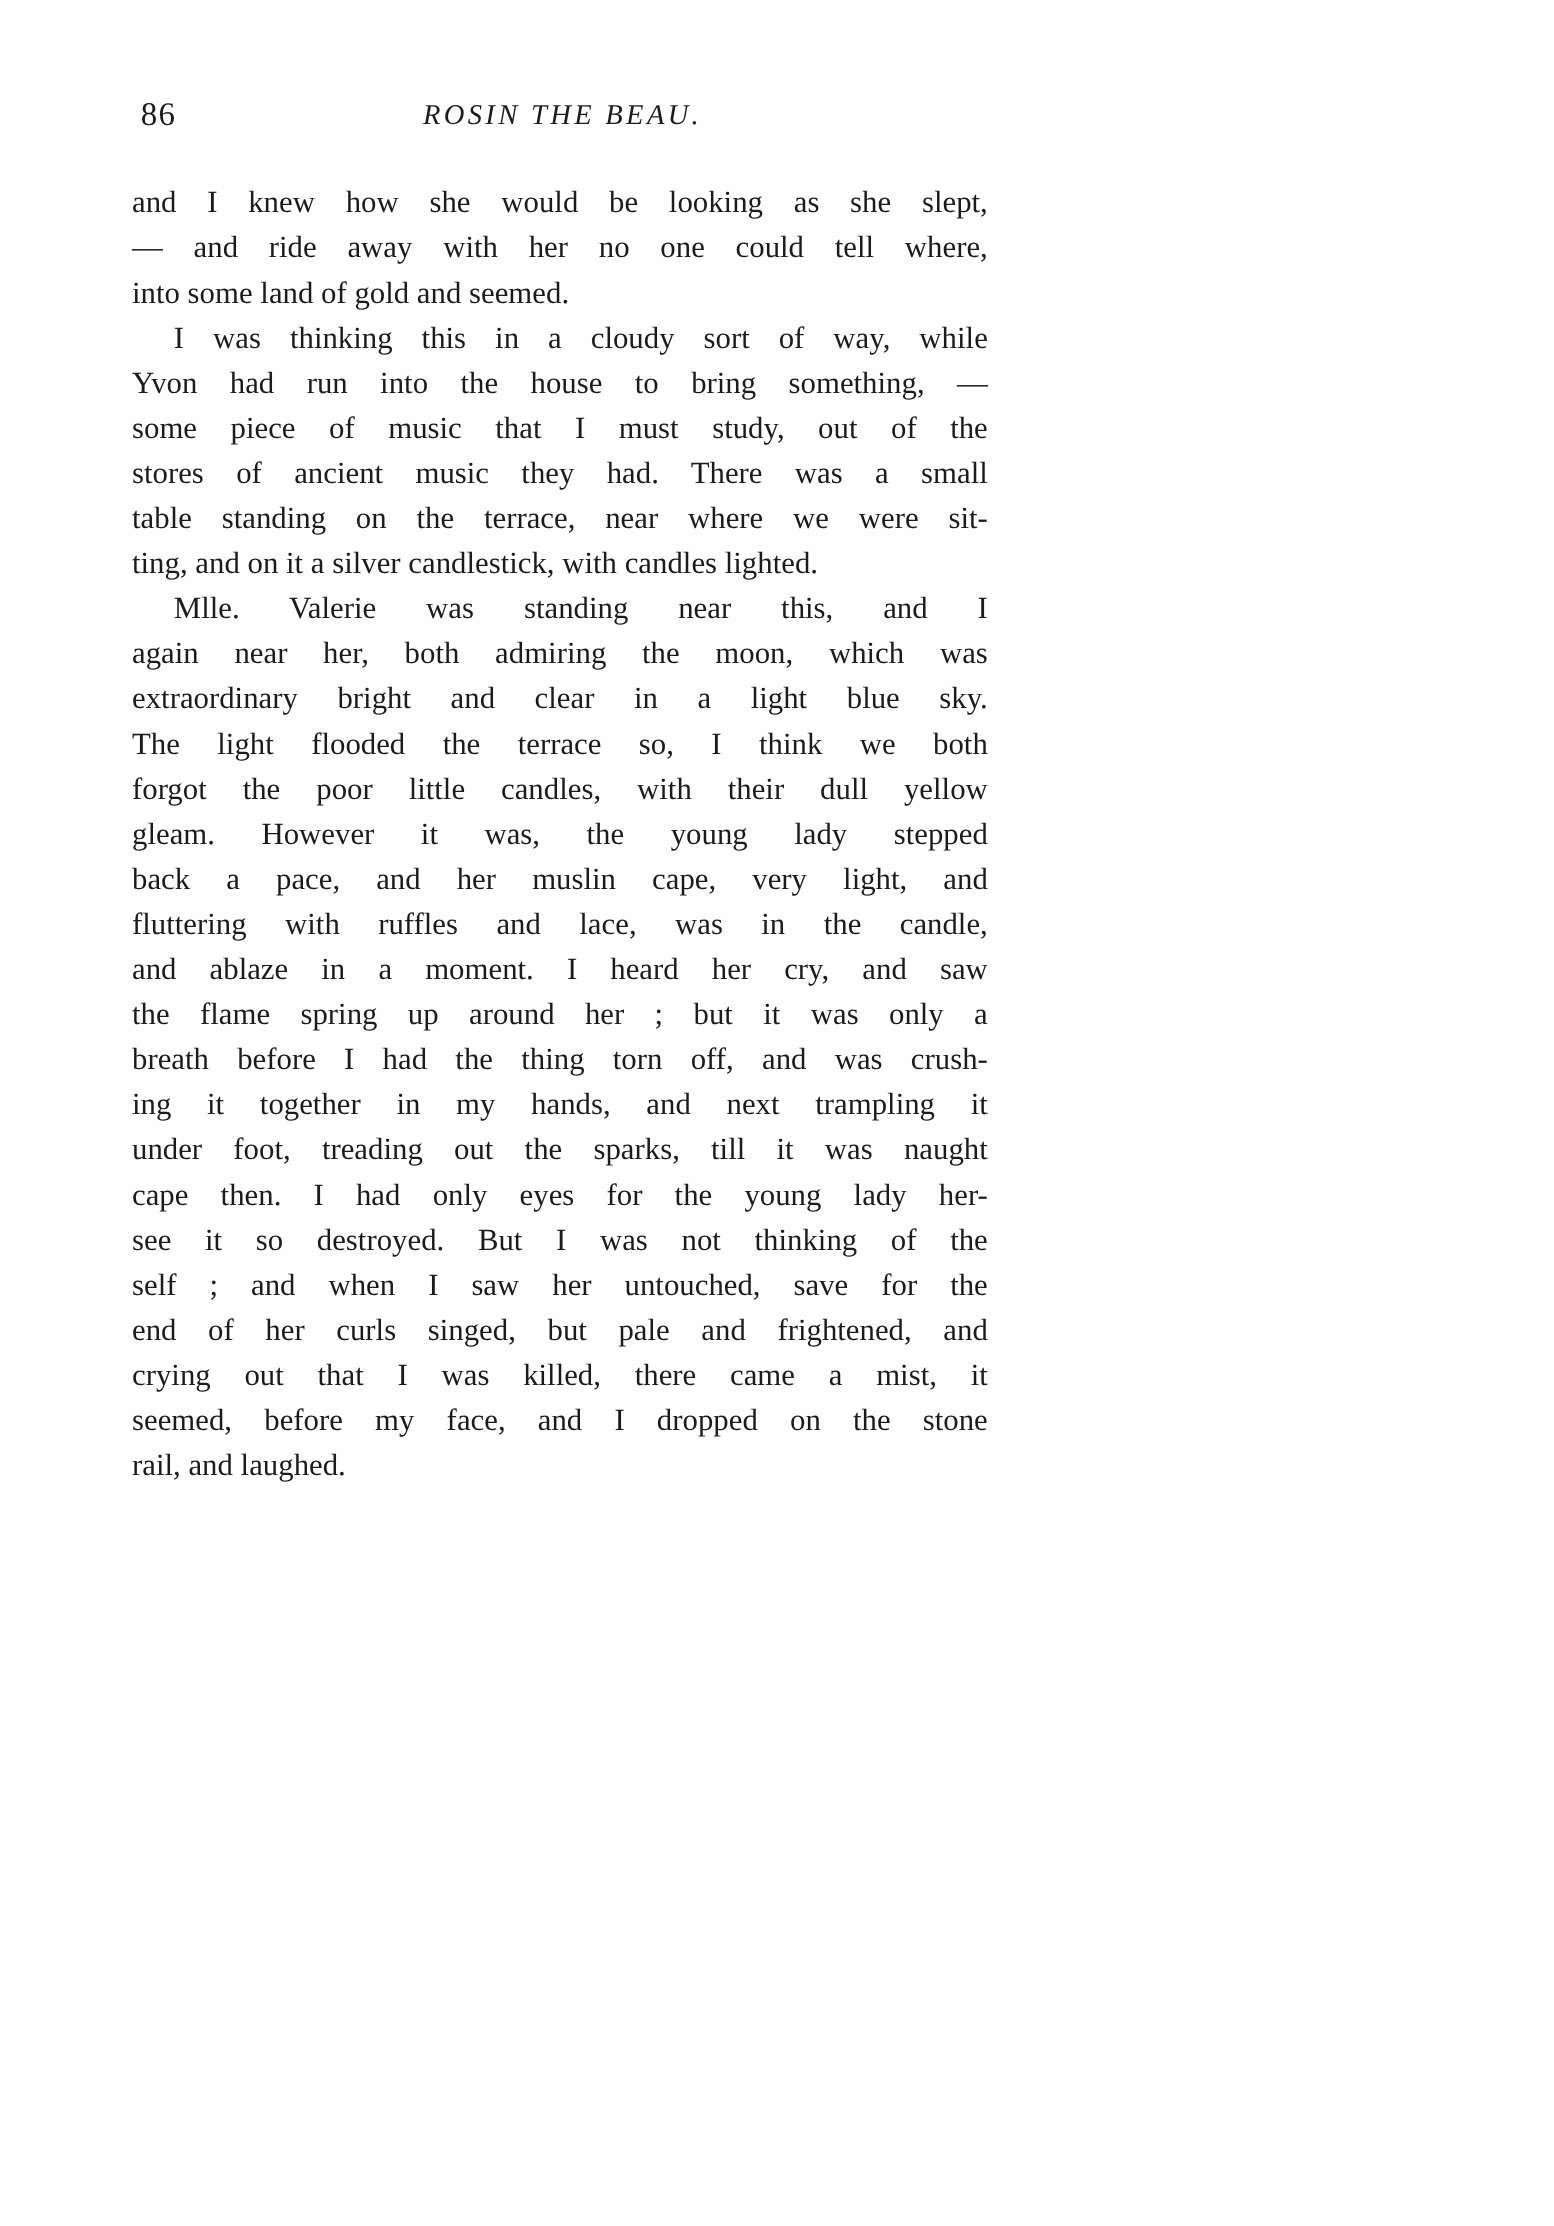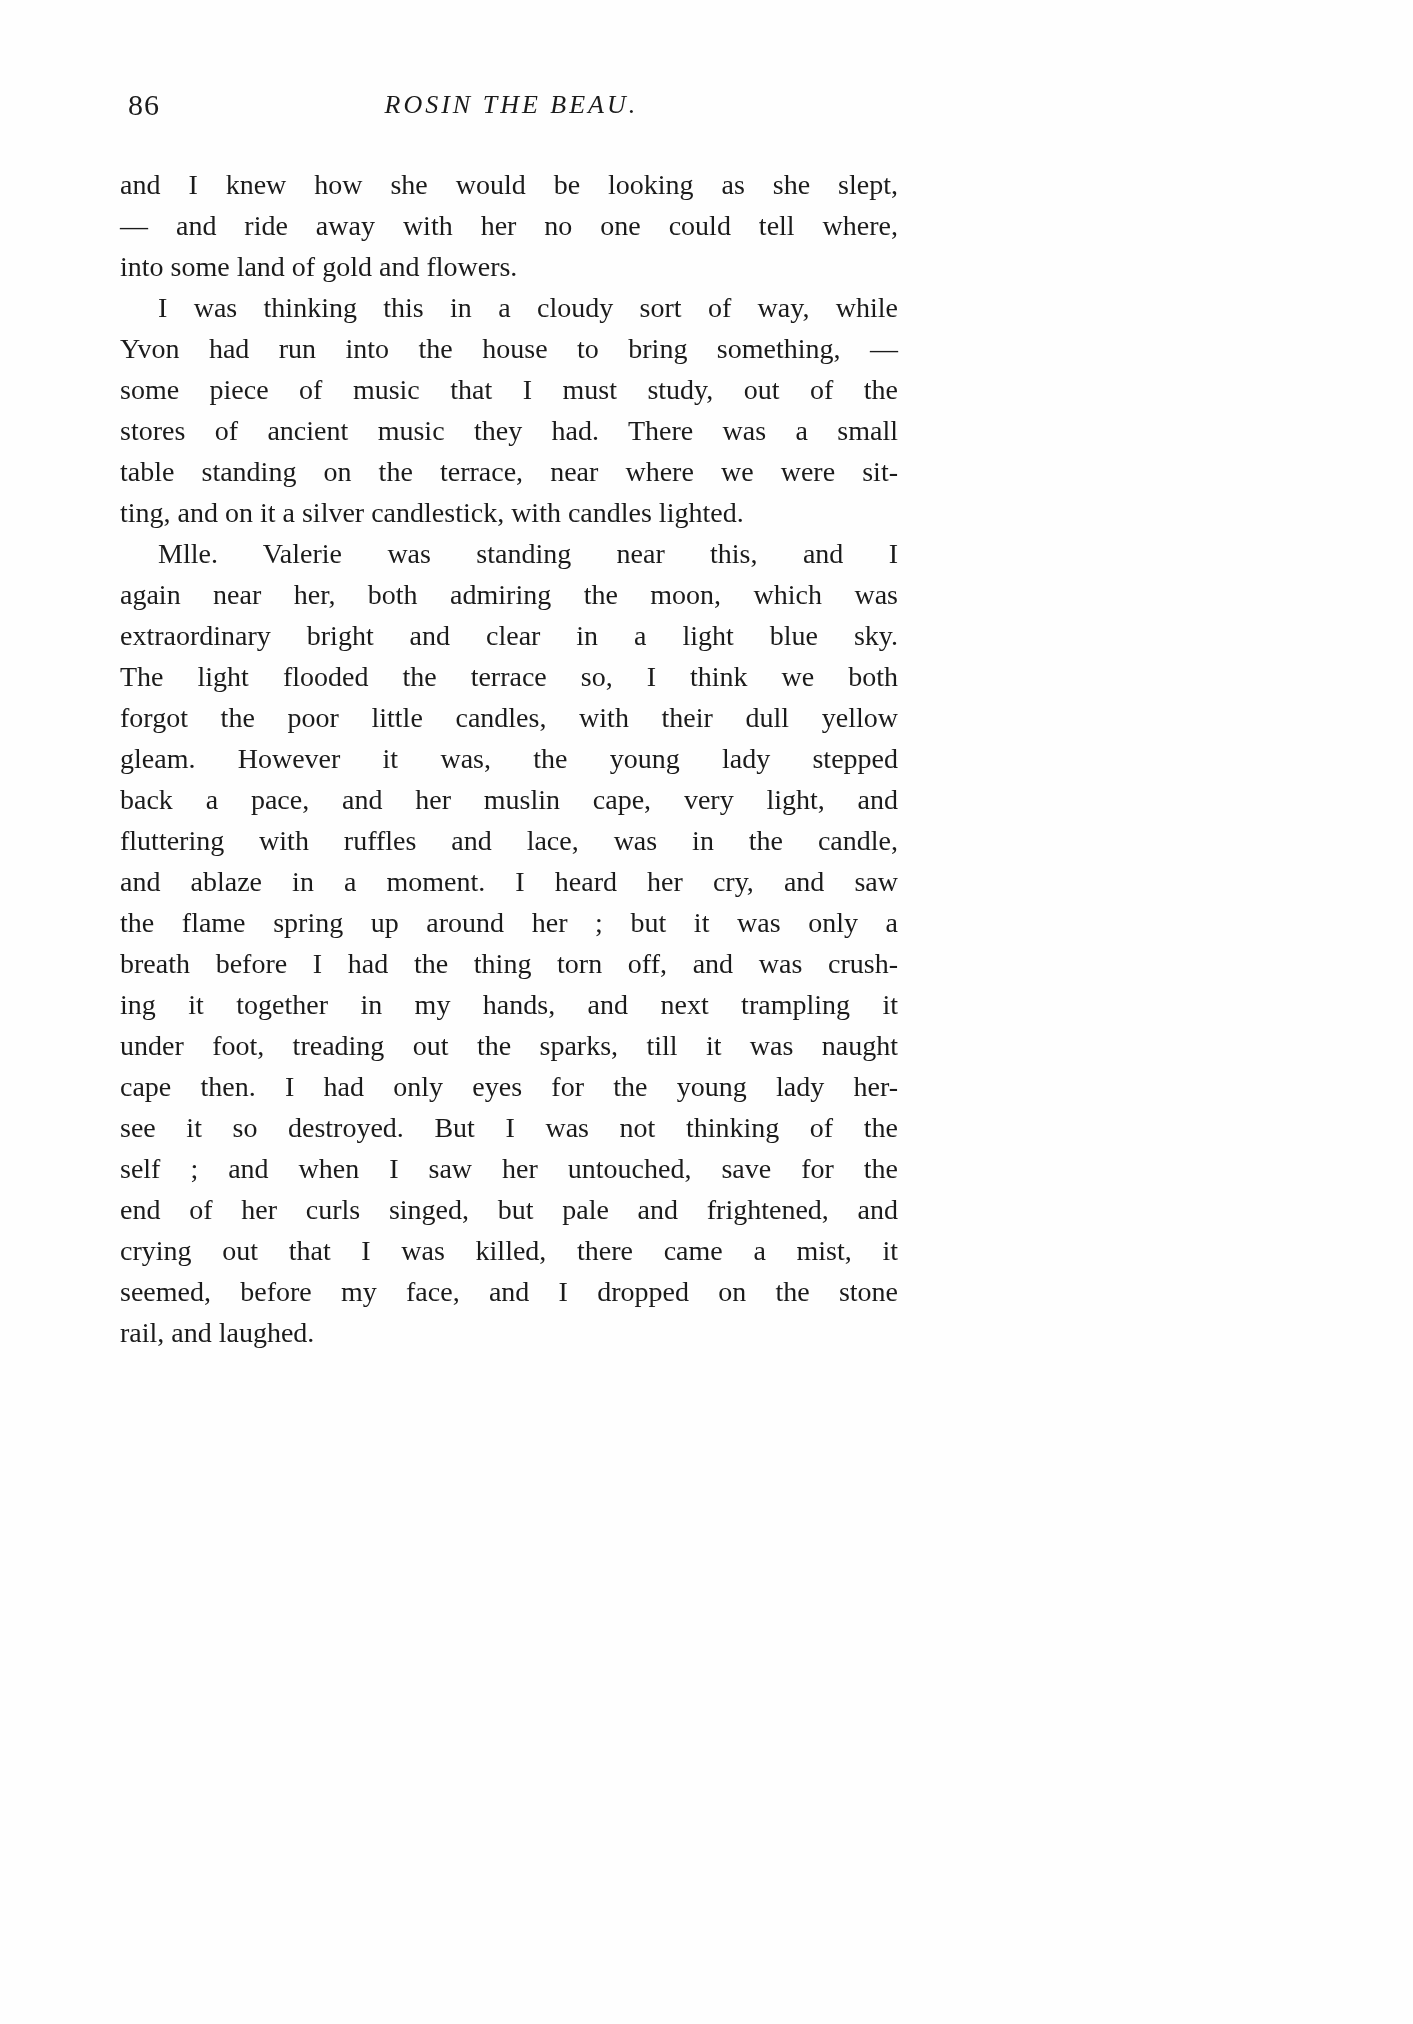--- a/index.html
+++ b/index.html
@@ -67,21 +67,21 @@
 <div class="page">
   <div class="text-block">
     <div class="page-header">
       <span class="page-number">86</span>
       <span class="running-title">ROSIN THE BEAU.</span>
     </div>
     <div class="body-text">
         <div class="para">
           <div class="line">and I knew how she would be looking as she slept,</div>
           <div class="line">— and ride away with her no one could tell where,</div>
-          <div class="line last">into some land of gold and flowers.</div>
+          <div class="line last">into some land of gold and seemed.</div>
         </div>
         <div class="para indent">
           <div class="line">I was thinking this in a cloudy sort of way, while</div>
           <div class="line">Yvon had run into the house to bring something, —</div>
           <div class="line">some piece of music that I must study, out of the</div>
           <div class="line">stores of ancient music they had.  There was a small</div>
           <div class="line">table standing on the terrace, near where we were sit-</div>
           <div class="line last">ting, and on it a silver candlestick, with candles lighted.</div>
         </div>
         <div class="para indent">

